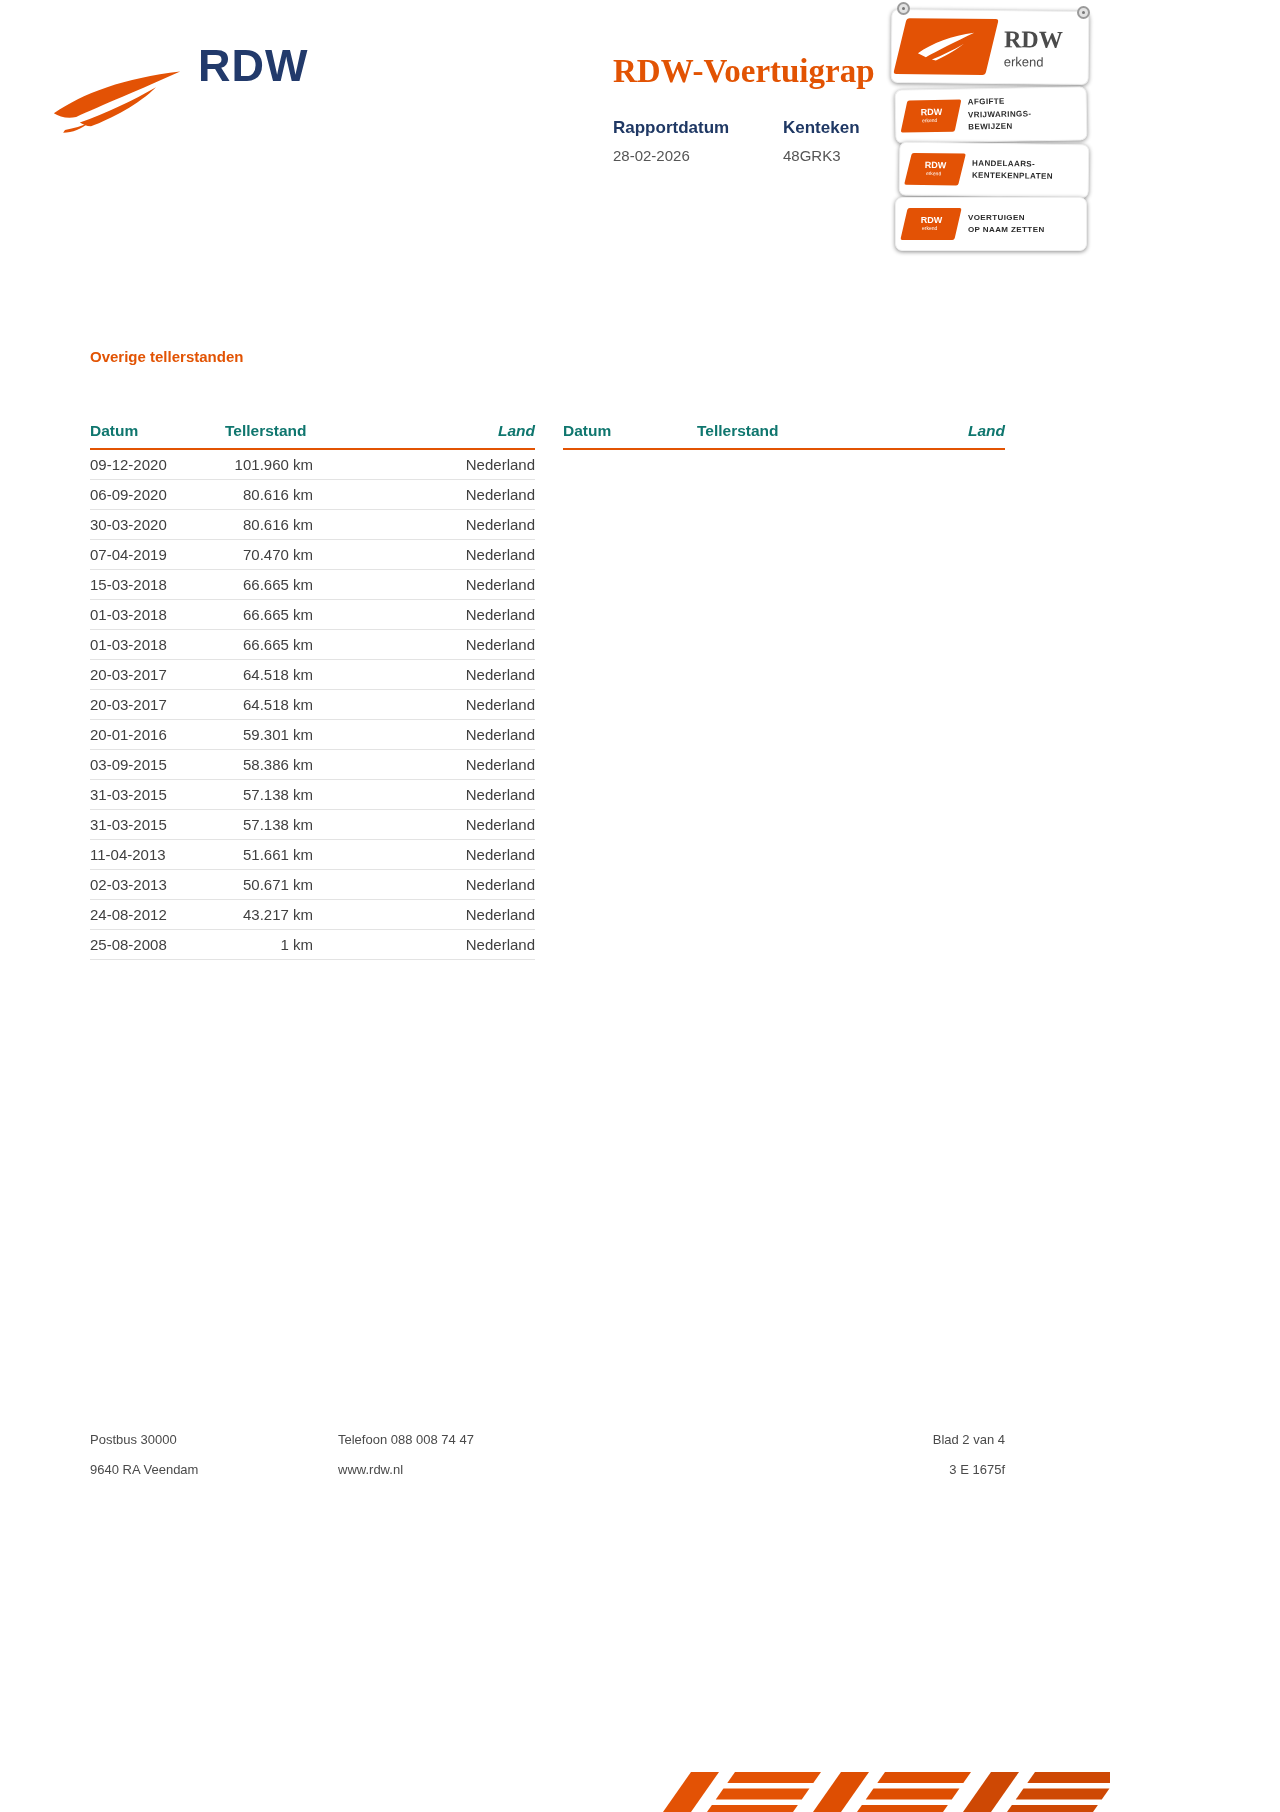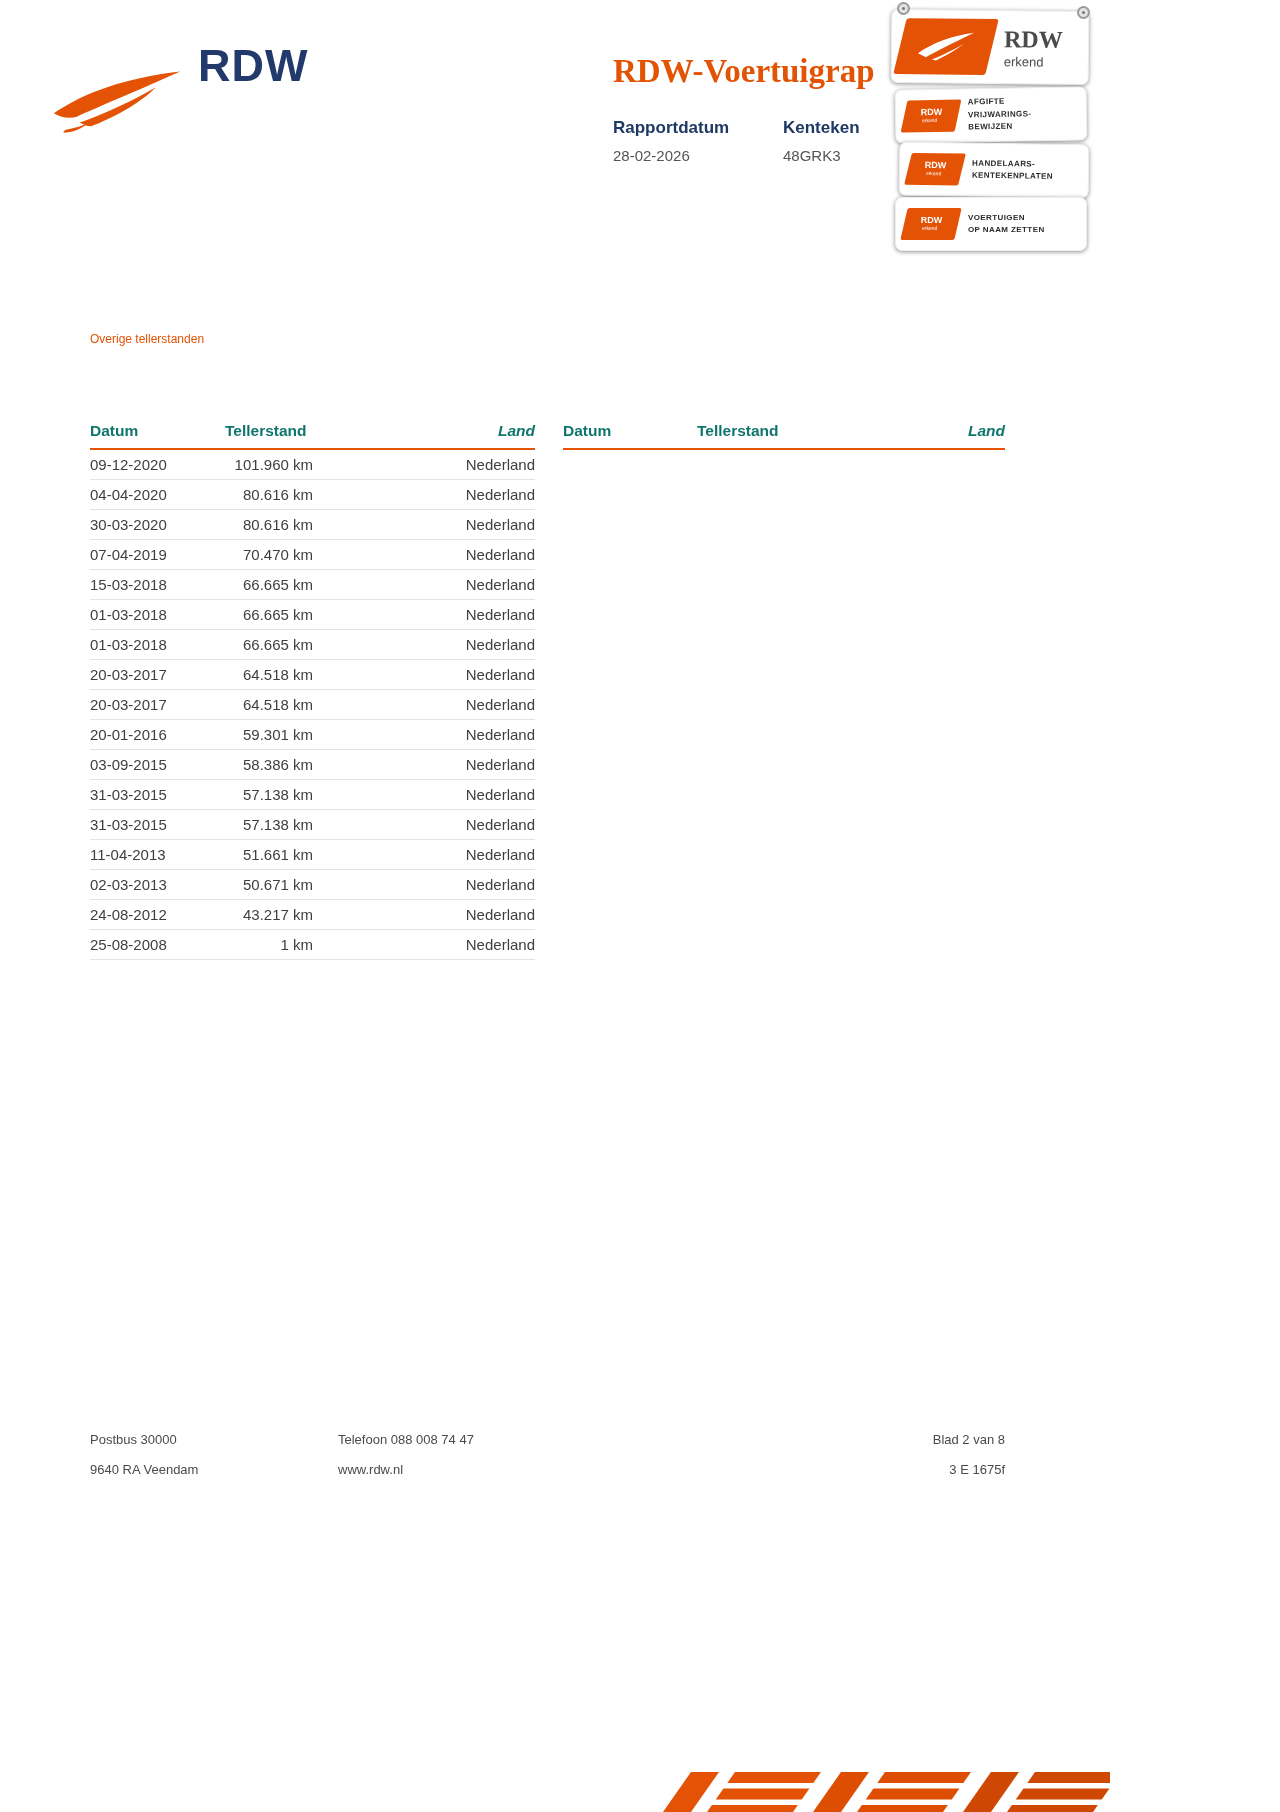--- a/index.html
+++ b/index.html
@@ -57,22 +57,22 @@
     width:54px; height:32px; background:#E35205; transform:skewX(-13deg);
     border-radius:2px; flex:none; display:flex; flex-direction:column;
     align-items:center; justify-content:center;
   }
   .flag-small .bf-rdw { color:#fff; font-weight:bold; font-size:9px; transform:skewX(13deg); line-height:1; }
   .flag-small .bf-sub { color:#fff; font-size:5px; transform:skewX(13deg); line-height:1.4; }
   .badge-lines { margin-left:10px; font-size:8px; font-weight:bold; color:#2b2b2b; letter-spacing:.4px; line-height:1.55; }
 
   
   .section-title {
-    position:absolute; left:90px; top:332px;
-    font-size:12px; font-weight:normal; color:#E25303;
+    position:absolute; left:90px; top:348px;
+    font-size:15px; font-weight:bold; color:#E25303;
   }
   table.odo { position:absolute; top:418px; border-collapse:collapse; table-layout:fixed; }
   .odo-left { left:90px; width:445px; }
   .odo-right { left:563px; width:442px; }
   table.odo th {
     font-size:15.5px; font-weight:bold; color:#0f766e; text-align:left;
     padding:4px 0 8px 0; border-bottom:2px solid #E25303; white-space:nowrap;
   }
   table.odo th.h-land { text-align:right;font-style:italic; }
   table.odo td {
@@ -185,21 +185,21 @@
         <th class="h-land">Land</th>
       </tr>
     </thead>
     <tbody>
         <tr>
           <td class="c-datum">09-12-2020</td>
           <td class="c-teller">101.960 km</td>
           <td class="c-land">Nederland</td>
         </tr>
         <tr>
-          <td class="c-datum">04-04-2020</td>
+          <td class="c-datum">06-09-2020</td>
           <td class="c-teller">80.616 km</td>
           <td class="c-land">Nederland</td>
         </tr>
         <tr>
           <td class="c-datum">30-03-2020</td>
           <td class="c-teller">80.616 km</td>
           <td class="c-land">Nederland</td>
         </tr>
         <tr>
           <td class="c-datum">07-04-2019</td>
@@ -287,21 +287,21 @@
         <th class="h-land">Land</th>
       </tr>
     </thead>
     <tbody></tbody>
   </table>
 
   <div class="foot f-postbus">Postbus 30000</div>
   <div class="foot f-veendam">9640 RA Veendam</div>
   <div class="foot f-phone">Telefoon 088 008 74 47</div>
   <div class="foot f-web">www.rdw.nl</div>
-  <div class="foot f-blad">Blad 2 van 8</div>
+  <div class="foot f-blad">Blad 2 van 4</div>
   <div class="foot f-code">3 E 1675f</div>
 
   <svg class="bottom-art" viewBox="0 0 480 44" aria-hidden="true">
     <g transform="translate(31,0) skewX(-35)">
       <rect x="30" y="0" width="28" height="44" fill="#E35205"></rect>
       <rect x="74" y="0" width="86" height="11" fill="#E35205"></rect>
       <rect x="74" y="16.5" width="86" height="11" fill="#E35205"></rect>
       <rect x="74" y="33" width="86" height="11" fill="#E35205"></rect>
       <rect x="180" y="0" width="28" height="44" fill="#DE4E02"></rect>
       <rect x="224" y="0" width="86" height="11" fill="#DE4E02"></rect>

